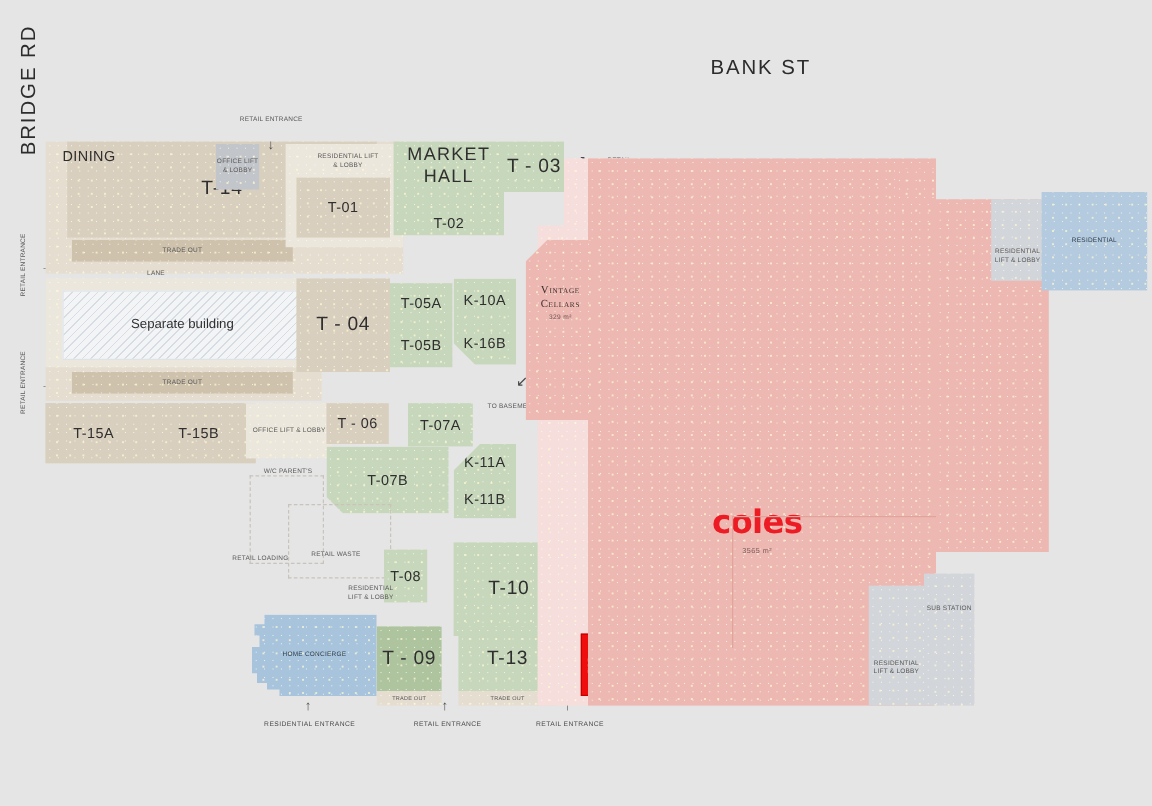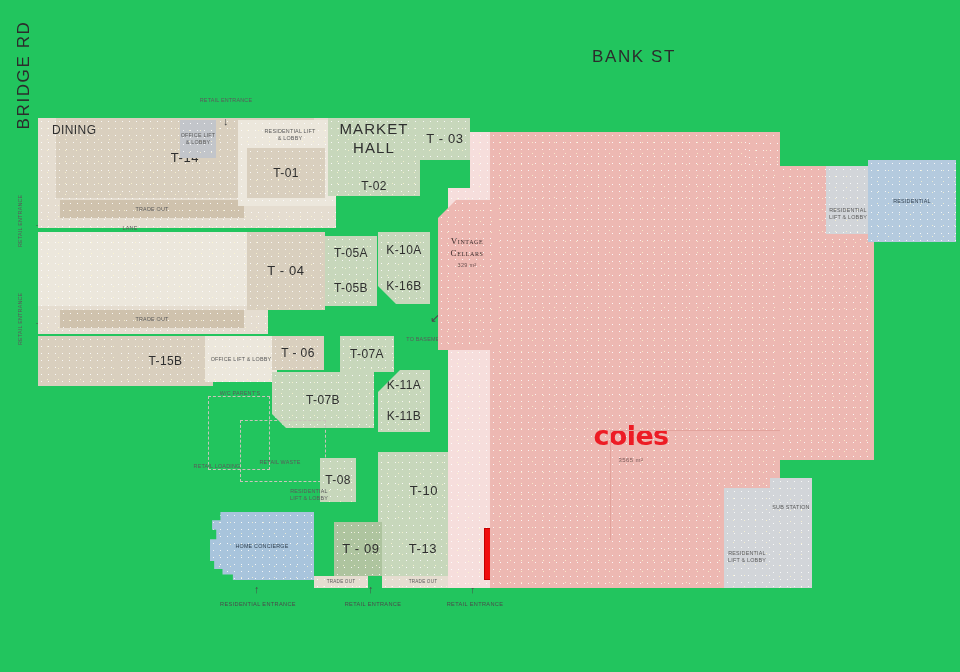--- a/index.html
+++ b/index.html
@@ -6,21 +6,21 @@
   html,body{margin:0;padding:0;background:#ffffff;}
   body{
     font-family:"Liberation Sans", sans-serif;
     color:#3a3a3a;
     -webkit-font-smoothing:antialiased;
   }
   #plan{
     position:relative;
     width:960px;
     height:672px;
-    background:#22c55e;
+    background:#e5e5e5;
     overflow:hidden;
   }
 
   
   .shape{
     position:absolute;
     box-sizing:border-box;
     display:flex;
     align-items:center;
     justify-content:center;
@@ -34,32 +34,32 @@
     background-size:7px 7px, 11px 11px;
     background-position:0 0, 4px 5px;
   }
 
   
   .c-beige     {background-color:#d9cfbe;}
   .c-beige-dk  {background-color:#cfc2ad;}
   .c-beige-lt  {background-color:#e5ddd0;}
   .c-cream     {background-color:#ece7dc;}
   .c-green     {background-color:#c7d7bb;}
-  .c-green-dk  {background-color:#aec49f;margin-left:20px;}
+  .c-green-dk  {background-color:#aec49f;}
   .c-pink      {background-color:#edb8b2;}
   .c-pink-lt   {background-color:#f6dedc;}
   .c-grey      {background-color:#d2d5d9;}
   .c-grey-dk   {background-color:#c2c5ca;}
   .c-blue      {background-color:#a8c4dc;}
   .c-blue-lt   {background-color:#b4cade;}
   .c-red       {background-color:#f00d0d;}
 
   
   .t-unit   {font-size:12px;letter-spacing:.4px;color:#2f2f2f;}
-  .t-unit-lg{font-size:13px;letter-spacing:.6px;color:#2f2f2f;}
+  .t-unit-lg{font-size:16px;letter-spacing:.6px;color:#2f2f2f;}
   .t-big    {font-size:15px;letter-spacing:1.1px;color:#2f2f2f;}
   .t-tiny   {font-size:5.4px;letter-spacing:.2px;color:#5a5a5a;text-transform:uppercase;}
   .t-note   {font-size:5.6px;letter-spacing:.35px;color:#4a4a4a;text-transform:uppercase;}
   .t-road   {font-size:17px;letter-spacing:1.6px;color:#2c2c2c;}
   .t-sep    {font-size:11px;color:#303030;}
 
   
   #bank-st{
     left:592px;top:44px;width:160px;height:26px;
     justify-content:flex-start;
@@ -177,27 +177,33 @@
 
   <div class="shape t-tiny" style="left:198px;top:92px;width:56px;height:16px;">RETAIL ENTRANCE</div>
   <div class="arrow" style="left:223px;top:116px;">↓</div>
 
   <div class="shape speck c-beige-dk" style="left:60px;top:200px;width:184px;height:18px;">
     <span class="t-tiny">TRADE OUT</span>
   </div>
   <div class="shape t-tiny" style="left:100px;top:222px;width:60px;height:12px;">LANE</div>
 
   <div class="shape speck c-cream" style="left:38px;top:232px;width:230px;height:78px;"></div>
+  <div class="shape hatch" style="left:52px;top:242px;width:200px;height:58px;">
+    <span class="t-sep">Separate building</span>
+  </div>
 
   <div class="shape speck c-beige-lt" style="left:38px;top:306px;width:230px;height:28px;"></div>
   <div class="shape speck c-beige-dk" style="left:60px;top:310px;width:184px;height:18px;">
     <span class="t-tiny">TRADE OUT</span>
   </div>
 
   <div class="shape speck c-beige" style="left:38px;top:336px;width:175px;height:50px;"></div>
+  <div class="shape speck c-beige" style="left:38px;top:336px;width:80px;height:50px;">
+    <span class="t-unit">T-15A</span>
+  </div>
   <div class="shape speck c-beige" style="left:118px;top:336px;width:95px;height:50px;text-align:center;">
     <span class="t-unit">T-15B</span>
   </div>
 
   <div class="shape speck c-cream" style="left:238px;top:120px;width:98px;height:86px;"></div>
   <div class="shape speck c-beige" style="left:247px;top:148px;width:78px;height:50px;">
     <span class="t-unit">T-01</span>
   </div>
   <div class="shape t-tiny" style="left:262px;top:126px;width:56px;height:18px;">RESIDENTIAL LIFT &amp; LOBBY</div>
 

